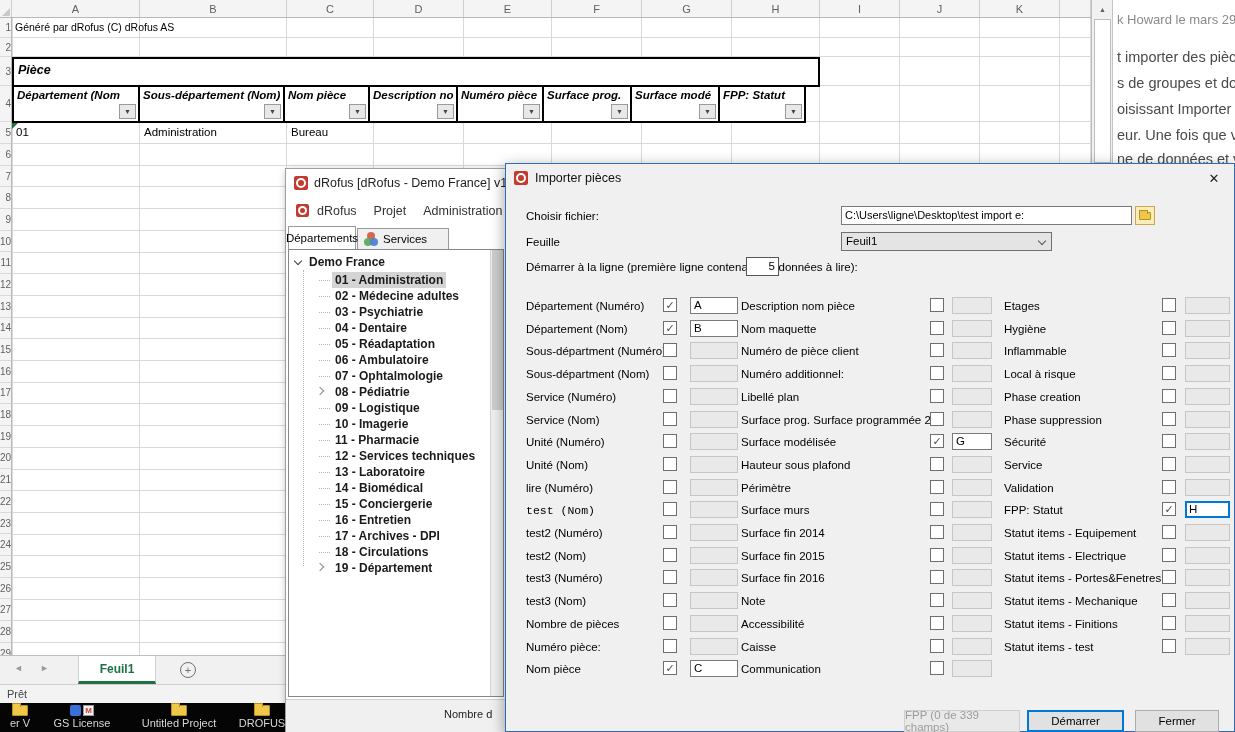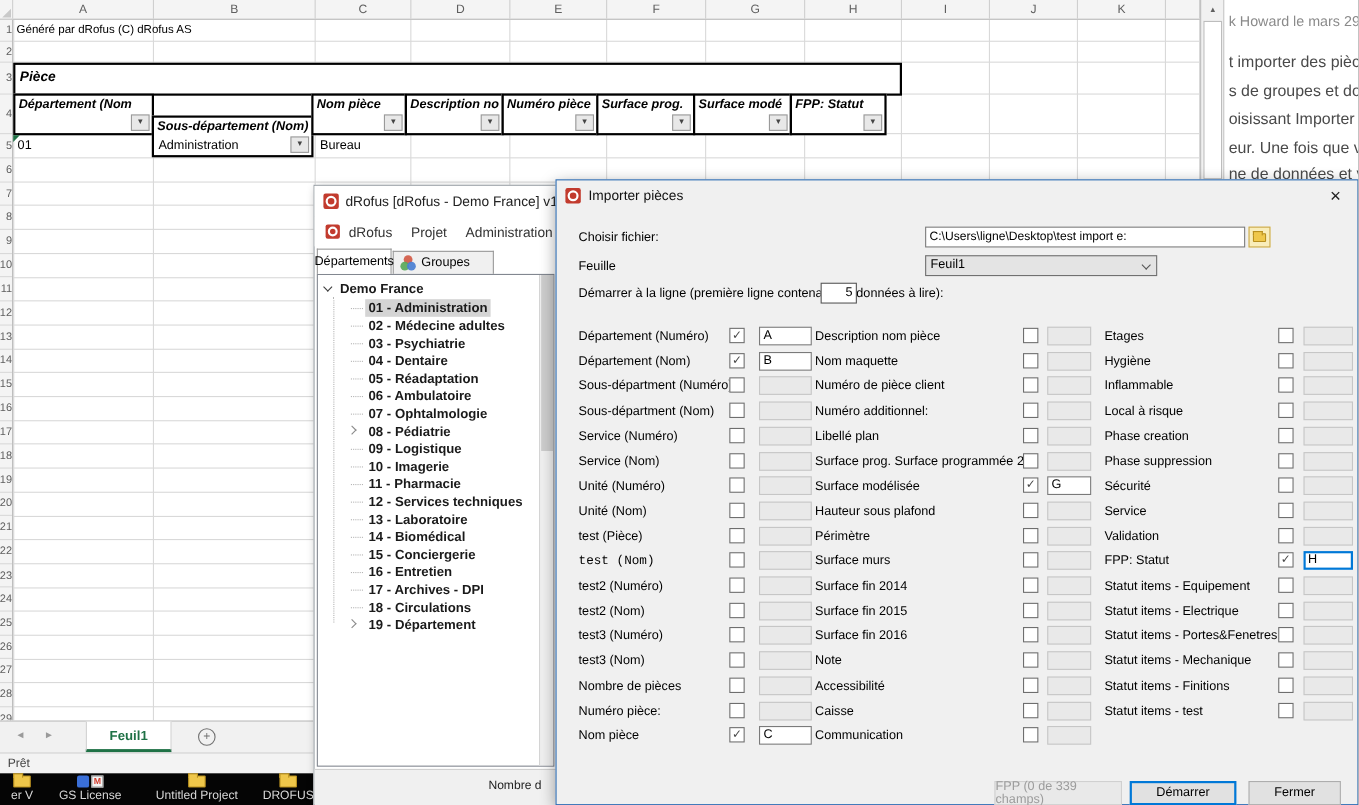--- a/index.html
+++ b/index.html
@@ -213,21 +213,21 @@
         <div class="rowhead" style="height: 21.7px;">28</div>
         <div class="rowhead" style="height: 21.7px;">29</div>
       </div>
 
     <div class="abs" id="xl-note">Généré par dRofus (C) dRofus AS</div>
     <div class="abs" id="xl-piece">Pièce</div>
     <div class="abs" id="xl-headrow">
         <div class="xl-hcell" style="width: 128px;"><span>Département (Nom</span><div class="filter-btn">
             <span>▼</span>
           </div></div>
-        <div class="xl-hcell" style="width: 147px; margin-top: 20px;"><span>Sous-département (Nom)</span><div class="filter-btn">
+        <div class="xl-hcell" style="width: 147px;"><span>Sous-département (Nom)</span><div class="filter-btn">
             <span>▼</span>
           </div></div>
         <div class="xl-hcell" style="width: 87px;"><span>Nom pièce</span><div class="filter-btn">
             <span>▼</span>
           </div></div>
         <div class="xl-hcell" style="width: 90px;"><span>Description no</span><div class="filter-btn">
             <span>▼</span>
           </div></div>
         <div class="xl-hcell" style="width: 88px;"><span>Numéro pièce</span><div class="filter-btn">
             <span>▼</span>
@@ -306,21 +306,21 @@
       <span class="dr-menuitem">Administration</span>
     </div>
     <div class="dr-tabstrip">
       <div id="tab-departements">Départements</div>
       <div id="tab-groupes">
         <span class="groups-ico">
           <i style="left:3px;top:0;background:#d25a45;"></i>
           <i style="left:0;top:6px;background:#5aa85a;"></i>
           <i style="left:6px;top:6px;background:#4a7fd2;"></i>
         </span>
-        <span>Groupes</span>
+        <span>Services</span>
       </div>
     </div>
     <div class="tree-panel">
       <div class="tree-guide"></div>
       <div class="tree-root">
         <span class="chevD"></span>
         <span>Demo France</span>
       </div>
       <div id="tree-items">
           <div class="tree-stub" style="top: 30px;"></div>
@@ -415,21 +415,21 @@
         <div class="map-input off" style="left: 184px; top: 223.8px; width: 48px;"></div>
         <div class="map-label" style="left: 20px; top: 249.5px;">Service (Nom)</div>
         <div class="map-cb" style="left: 157px; top: 247.5px;"></div>
         <div class="map-input off" style="left: 184px; top: 246.5px; width: 48px;"></div>
         <div class="map-label" style="left: 20px; top: 272.2px;">Unité (Numéro)</div>
         <div class="map-cb" style="left: 157px; top: 270.2px;"></div>
         <div class="map-input off" style="left: 184px; top: 269.2px; width: 48px;"></div>
         <div class="map-label" style="left: 20px; top: 294.9px;">Unité (Nom)</div>
         <div class="map-cb" style="left: 157px; top: 292.9px;"></div>
         <div class="map-input off" style="left: 184px; top: 291.9px; width: 48px;"></div>
-        <div class="map-label" style="left: 20px; top: 317.6px;">test (Pièce)</div>
+        <div class="map-label" style="left: 20px; top: 317.6px;">lire (Numéro)</div>
         <div class="map-cb" style="left: 157px; top: 315.6px;"></div>
         <div class="map-input off" style="left: 184px; top: 314.6px; width: 48px;"></div>
         <div class="map-label" style="left: 20px; top: 340.3px; font-family: Liberation Mono, monospace;">test (Nom)</div>
         <div class="map-cb" style="left: 157px; top: 338.3px;"></div>
         <div class="map-input off" style="left: 184px; top: 337.3px; width: 48px;"></div>
         <div class="map-label" style="left: 20px; top: 363px;">test2 (Numéro)</div>
         <div class="map-cb" style="left: 157px; top: 361px;"></div>
         <div class="map-input off" style="left: 184px; top: 360px; width: 48px;"></div>
         <div class="map-label" style="left: 20px; top: 385.7px;">test2 (Nom)</div>
         <div class="map-cb" style="left: 157px; top: 383.7px;"></div>

